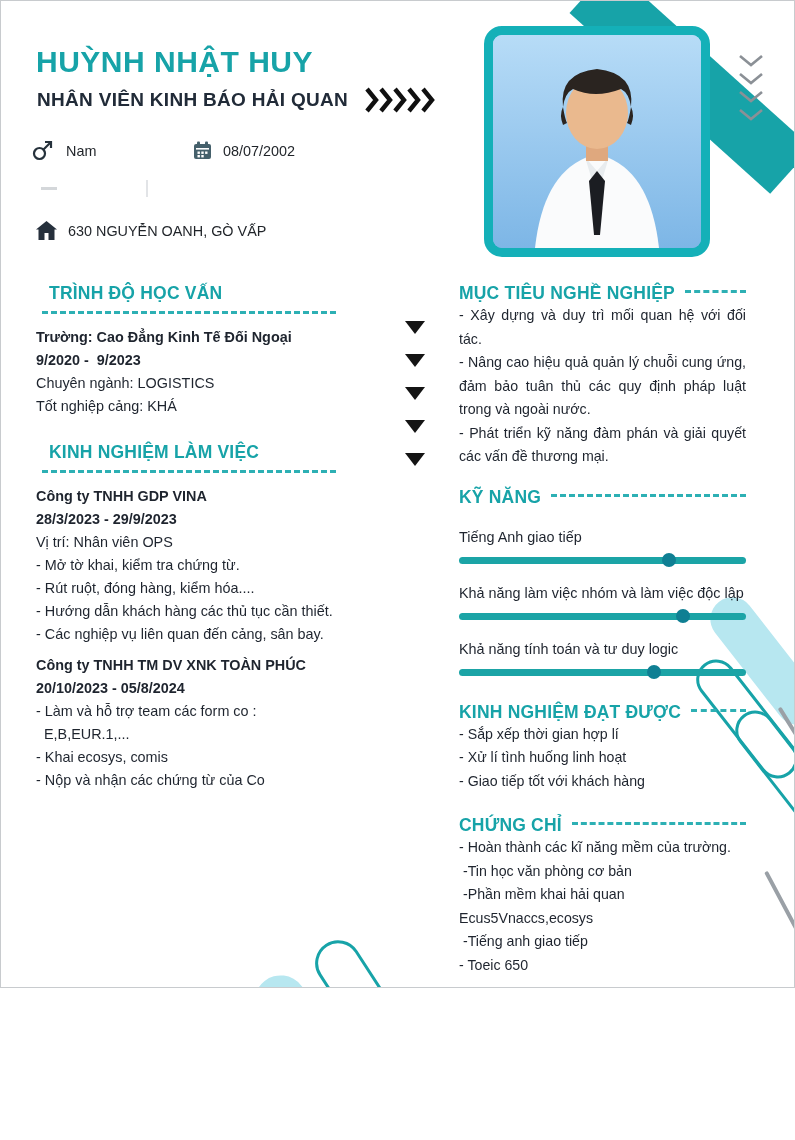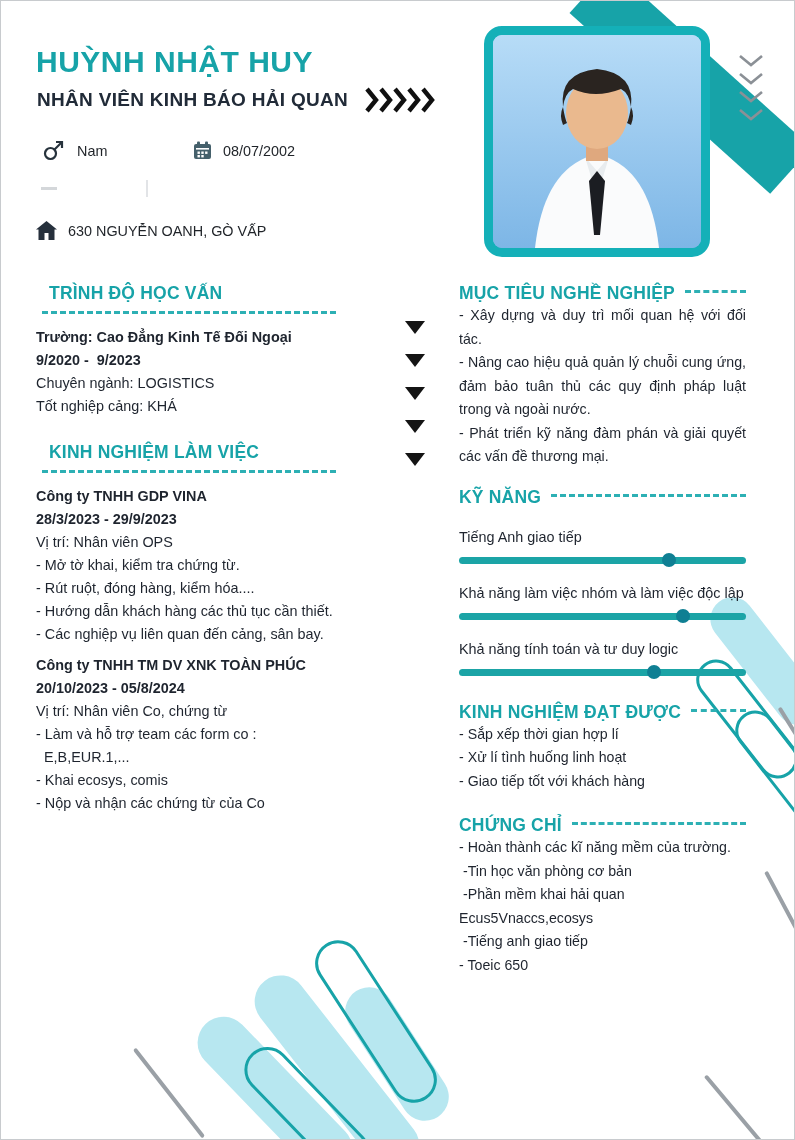--- a/index.html
+++ b/index.html
@@ -5,21 +5,21 @@
   :root{
     --accent:#17a3a8;
     --accent-dark:#0f7f93;
     --deco-light:#b7e7f0;
     --ink:#1e242e;
     --gray:#9aa0a6;
   }
   *{box-sizing:border-box;}
   body{margin:0;background:#fff;}
   .page{
-    position:relative;width:795px;height:1140px;background:#ffffff;
+    position:relative;width:795px;height:988px;background:#ffffff;
     border:1px solid #c8cbce;overflow:hidden;
     font-family:"Liberation Sans","DejaVu Sans",sans-serif;color:var(--ink);
   }
   .deco{position:absolute;z-index:0;}
   .stripe{left:610px;top:-34px;width:270px;height:62px;background:var(--accent);
     transform:rotate(42deg);transform-origin:top left;}
   .finger{border-radius:30px;}
   .f1{left:248px;top:995px;width:52px;height:200px;background:var(--deco-light);transform:rotate(-44deg);}
   .f2{left:310px;top:955px;width:52px;height:235px;background:var(--deco-light);transform:rotate(-38deg);}
   .f3{left:372px;top:978px;width:48px;height:150px;background:var(--deco-light);transform:rotate(-33deg);}
@@ -34,21 +34,21 @@
   .sl3{left:688px;top:1108px;width:92px;transform:rotate(50deg);}
   .sl4{left:756px;top:745px;width:95px;transform:rotate(58deg);}
   .red-dash{left:40px;top:186px;width:16px;height:3px;background:#d4d7da;}
   .red-bar{left:145px;top:179px;width:2px;height:17px;background:#e2e4e7;}
 
   .name{position:absolute;left:35px;top:44px;z-index:2;margin:0;
     font-size:30px;font-weight:700;color:var(--accent);letter-spacing:.5px;}
   .title-row{position:absolute;left:36px;top:86px;z-index:2;display:flex;align-items:center;gap:16px;}
   .job-title{margin:0;font-size:19px;font-weight:700;color:#212b38;letter-spacing:.3px;}
   .info-item{position:absolute;z-index:2;display:flex;align-items:center;gap:11px;font-size:14.4px;color:#1f2328;}
-  .gi{left:41px;top:139px;}
+  .gi{left:30px;top:139px;}
   .bi{left:192px;top:140px;}
   .ai{left:35px;top:220px;}
 
   .photo{position:absolute;left:483px;top:25px;width:226px;height:231px;z-index:3;
     border:9px solid #14b0b8;border-radius:18px;overflow:hidden;background:linear-gradient(#a9d6f5,#7db8e8);}
   .photo svg{display:block;width:100%;height:100%;}
   .chevrons-down{position:absolute;left:737px;top:52px;z-index:1;}
 
   .tri-col{position:absolute;left:404px;top:320px;z-index:2;}
   .tri{width:0;height:0;border-left:10px solid transparent;border-right:10px solid transparent;
@@ -204,21 +204,20 @@
         <p class="line">Vị trí: Nhân viên OPS</p>
         <p class="line">- Mở tờ khai, kiểm tra chứng từ.</p>
         <p class="line">- Rút ruột, đóng hàng, kiểm hóa....</p>
         <p class="line">- Hướng dẫn khách hàng các thủ tục cần thiết.</p>
         <p class="line">- Các nghiệp vụ liên quan đến cảng, sân bay.</p>
       </div>
 
       <div class="mt8">
         <p class="line bold">Công ty TNHH TM DV XNK TOÀN PHÚC</p>
         <p class="line bold">20/10/2023 - 05/8/2024</p>
-        <p class="line">Vị trí: Nhân viên Co, chứng từ</p>
         <p class="line">- Làm và hỗ trợ team các form co :</p>
         <p class="line">  E,B,EUR.1,...</p>
         <p class="line">- Khai ecosys, comis</p>
         <p class="line">- Nộp và nhận các chứng từ của Co</p>
       </div>
     </section>
   </div>
 
   <div class="col col-right">
     <section>

